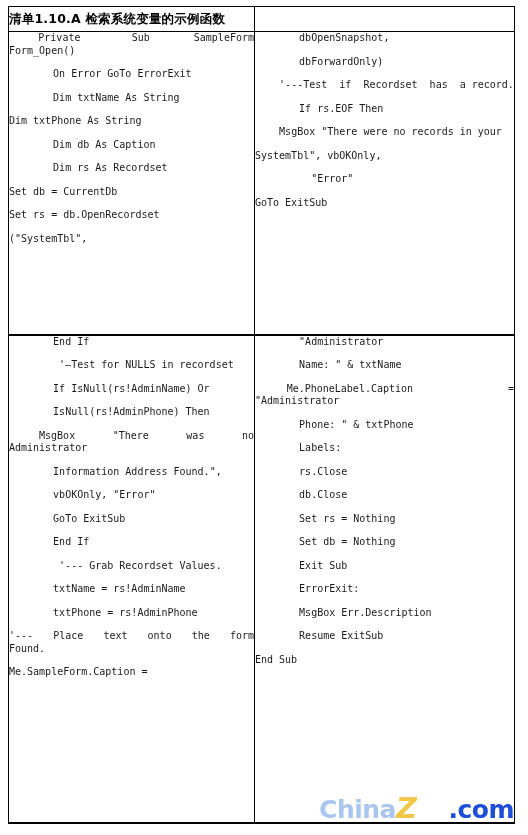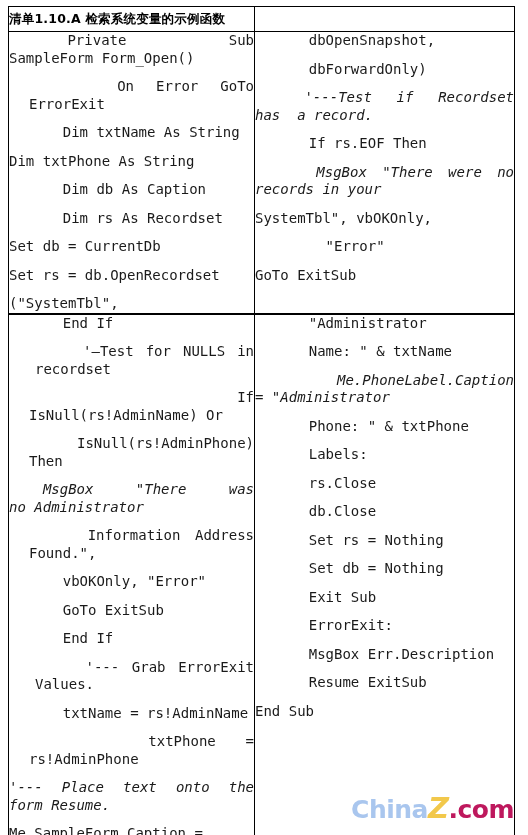--- a/index.html
+++ b/index.html
@@ -59,21 +59,21 @@
 
   
   .code-cell {
     padding: 6px 6px 6px 6px;
   }
   .code-cell.thick-top  { border-top-width: 2px; margin-left: 44px; }
   .code-cell.thick-bot  { border-bottom-width: 2px; }
 
   .code-line {
     font-family: "DejaVu Sans Mono", "Liberation Mono", monospace;
-    font-size: 14px;
+    font-size: 10px;
     line-height: 1.25;
     margin: 0 0 11px 0;
     text-align: justify;
     text-justify: inter-word;
     color: #1a1a1a;
     word-spacing: normal;
     white-space: pre-wrap;
   }
   .code-line:last-child { margin-bottom: 0; }
 
@@ -83,39 +83,38 @@
   .ind-2 { padding-left: 26px; }
 
   
   .just {
     text-align: justify;
     text-align-last: left;
   }
   .just-wide {
     text-align: justify;
     text-align-last: left;
-    font-style: italic;
   }
 
   
   .watermark {
     position: absolute;
     right: 14px;
     bottom: 12px;
     font-family: "DejaVu Sans", sans-serif;
     font-weight: bold;
     font-size: 25px;
     line-height: 1;
     letter-spacing: -0.5px;
     user-select: none;
     white-space: nowrap;
   }
   .wm-china { color: #a9c6ee; text-align: center; }
   .wm-z     { color: #f2c84b; font-size: 29px; font-style: italic; }
-  .wm-com   { color: #be185d; }
+  .wm-com   { color: #1d4ed8; margin-left: 32px; }
 </style>
 </head>
 <body>
 
 <div class="page">
 
   <table class="listing-table">
     <colgroup>
       <col class="col-left">
       <col class="col-right">
@@ -155,24 +154,24 @@
         <td class="code-cell thick-top thick-bot">
           <p class="code-line ind-1">    End If</p>
           <p class="code-line ind-2">    '—Test for NULLS in recordset</p>
           <p class="code-line ind-1">    If IsNull(rs!AdminName) Or</p>
           <p class="code-line ind-1">    IsNull(rs!AdminPhone) Then</p>
           <p class="code-line ind-0 just-wide">    MsgBox     "There     was     no Administrator</p>
           <p class="code-line ind-1">    Information Address Found.",</p>
           <p class="code-line ind-1">    vbOKOnly, "Error"</p>
           <p class="code-line ind-1">    GoTo ExitSub</p>
           <p class="code-line ind-1">    End If</p>
-          <p class="code-line ind-2">    '--- Grab ErrorExit Values.</p>
+          <p class="code-line ind-2">    '--- Grab Recordset Values.</p>
           <p class="code-line ind-1">    txtName = rs!AdminName</p>
           <p class="code-line ind-1">    txtPhone = rs!AdminPhone</p>
-          <p class="code-line ind-0 just-wide">'---  Place  text  onto  the  form Resume.</p>
+          <p class="code-line ind-0 just-wide">'---  Place  text  onto  the  form Found.</p>
           <p class="code-line ind-0">Me.SampleForm.Caption =</p>
         </td>
         <td class="code-cell thick-top thick-bot">
           <p class="code-line ind-1">    "Administrator</p>
           <p class="code-line ind-1">    Name: " &amp; txtName</p>
           <p class="code-line ind-0 just-wide">    Me.PhoneLabel.Caption            = "Administrator</p>
           <p class="code-line ind-1">    Phone: " &amp; txtPhone</p>
           <p class="code-line ind-1">    Labels:</p>
           <p class="code-line ind-1">    rs.Close</p>
           <p class="code-line ind-1">    db.Close</p>

